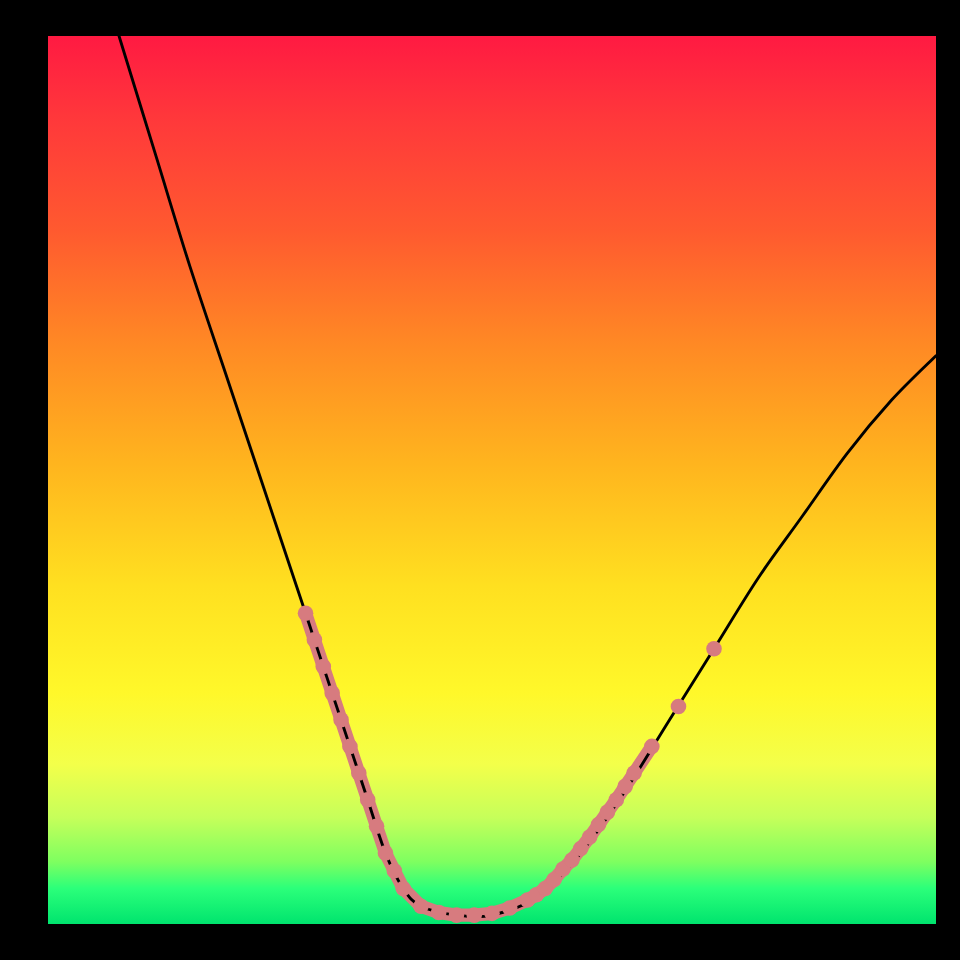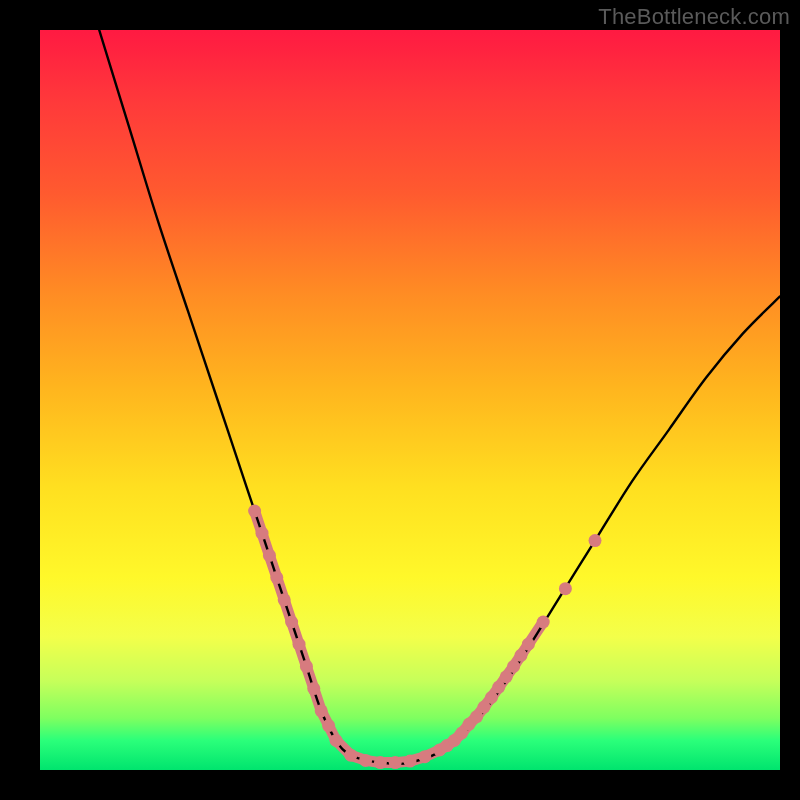--- a/index.html
+++ b/index.html
@@ -126,14 +126,13 @@
           <circle cx="466.2" cy="646.76" r="6.5" fill="#d77b7f"></circle>
           <circle cx="473.6" cy="636.4" r="6.5" fill="#d77b7f"></circle>
           <circle cx="481" cy="625.3" r="6.5" fill="#d77b7f"></circle>
           <circle cx="488.40000000000003" cy="614.2" r="6.5" fill="#d77b7f"></circle>
           <circle cx="503.20000000000005" cy="592" r="6.5" fill="#d77b7f"></circle>
           <circle cx="525.4" cy="558.7" r="6.5" fill="#d77b7f"></circle>
           <circle cx="555" cy="510.6" r="6.5" fill="#d77b7f"></circle>
         </g>
     </svg>
   </div>
-  <div class="watermark">TheBottleneck.com</div>
 </div>
 
 </body></html>

